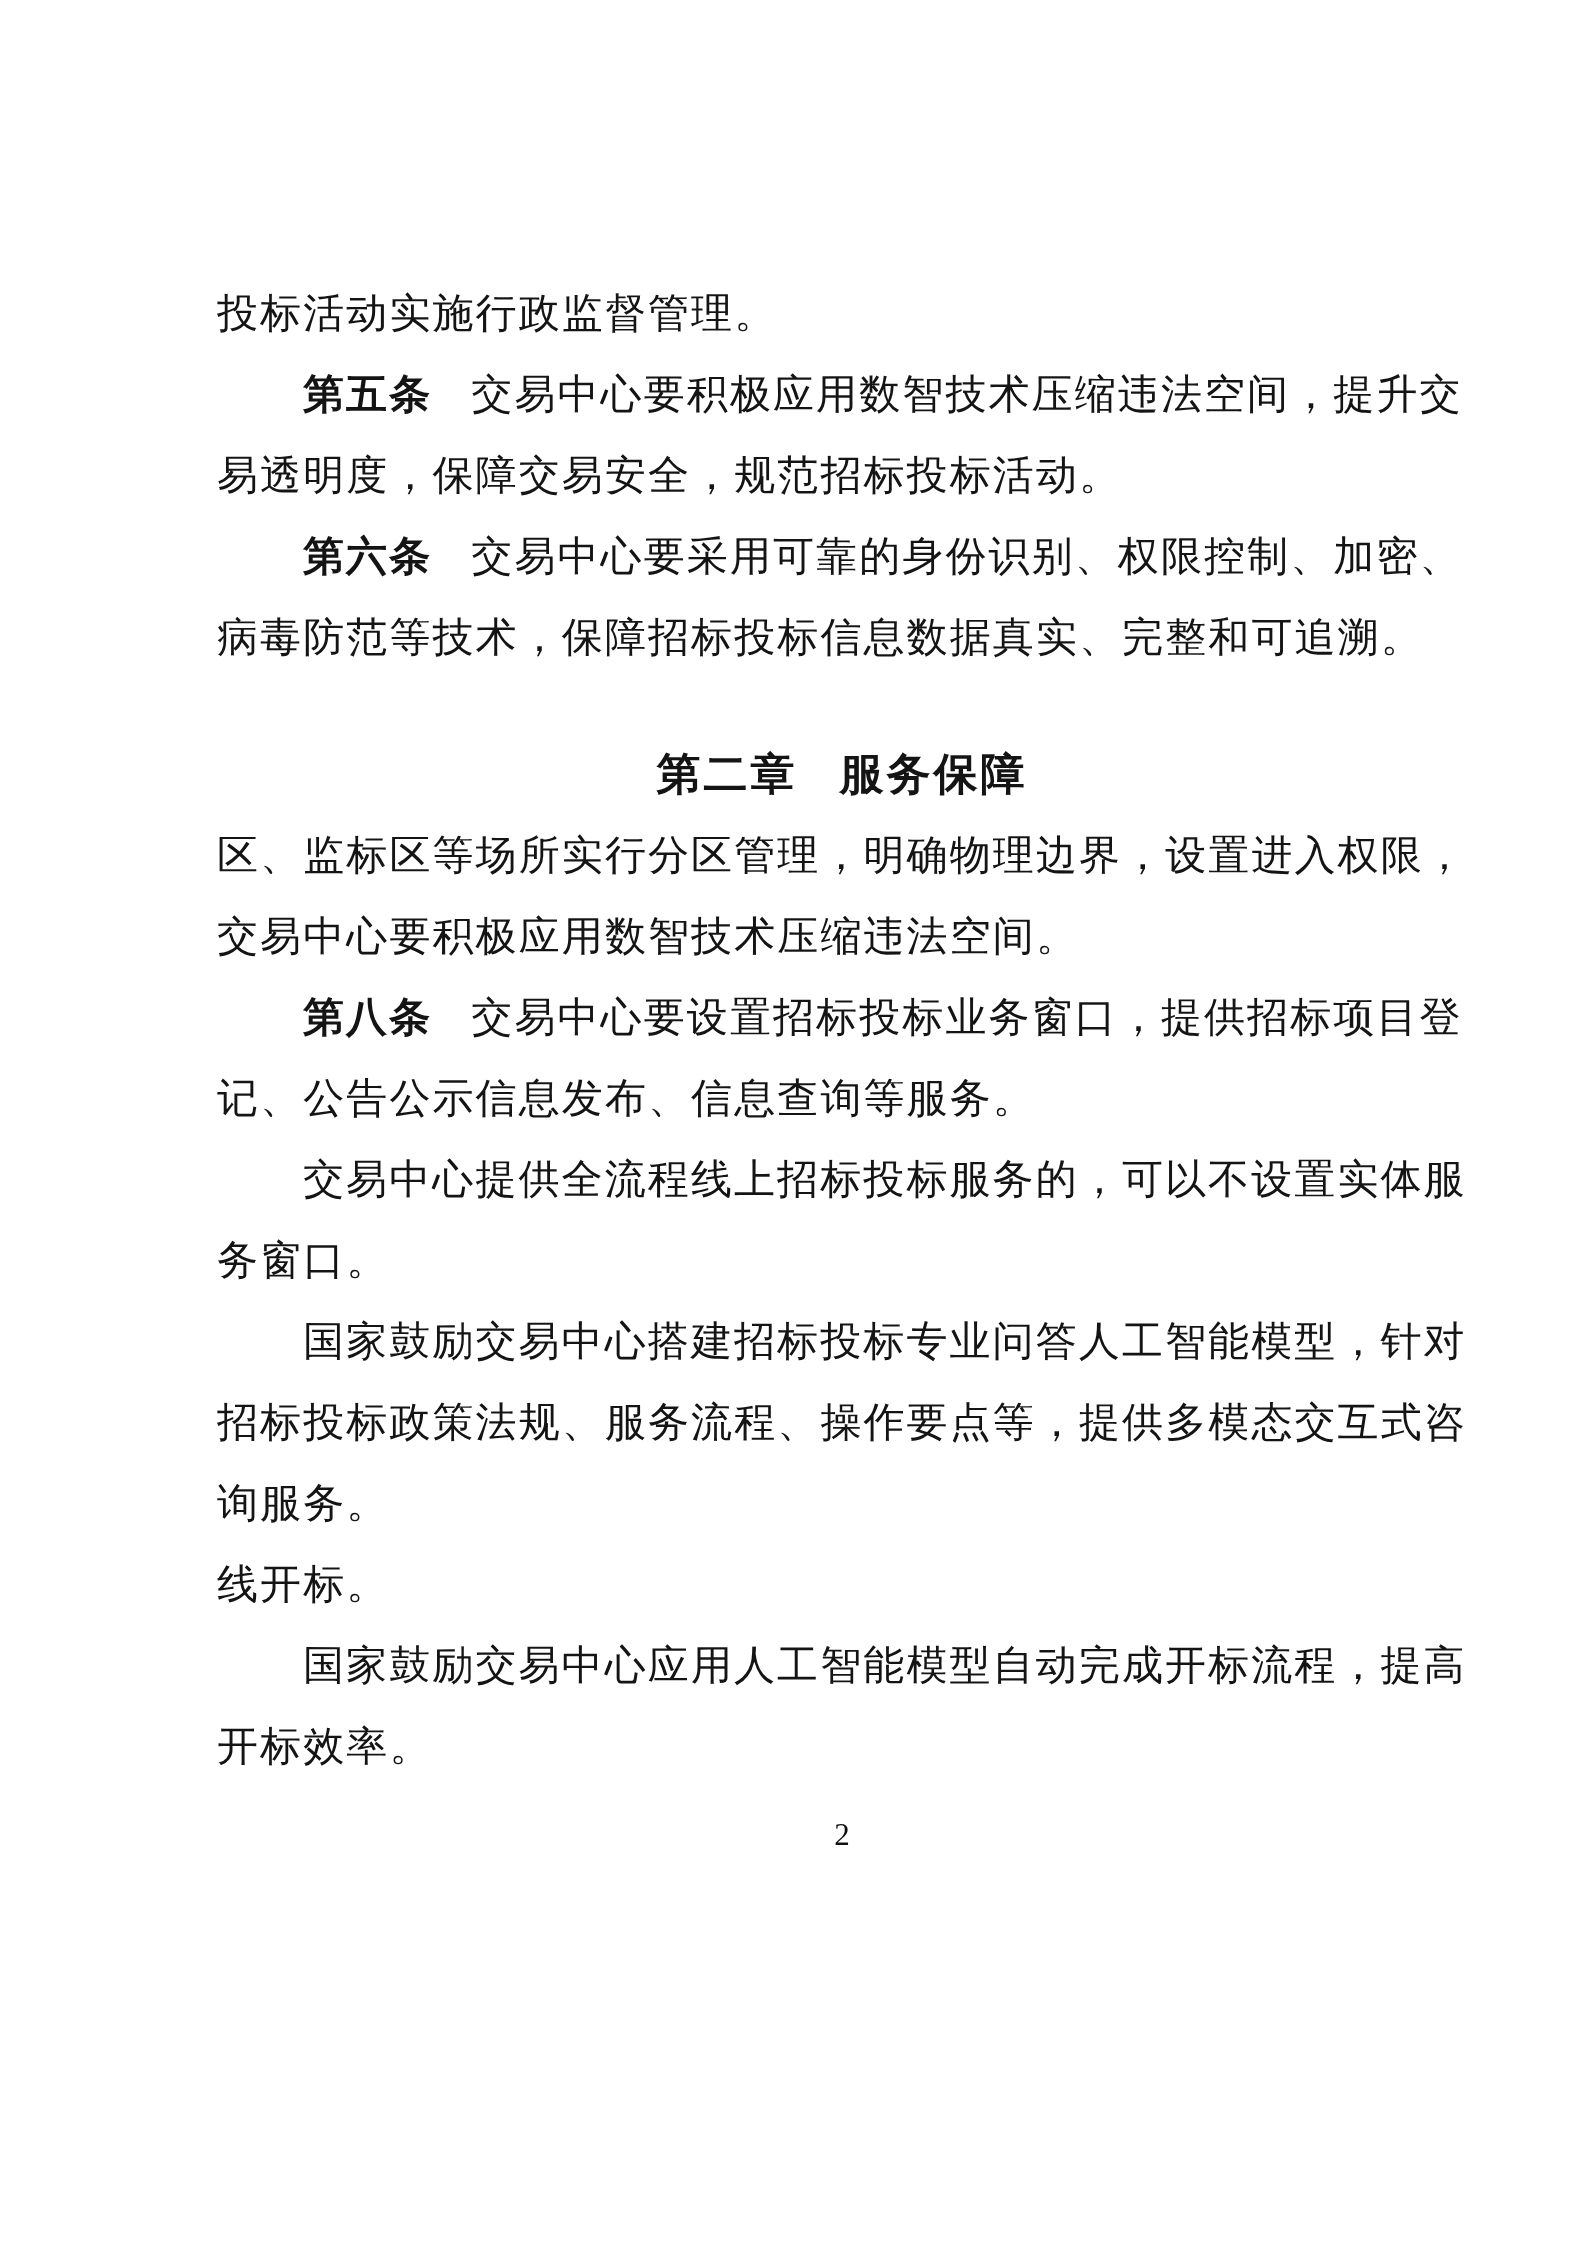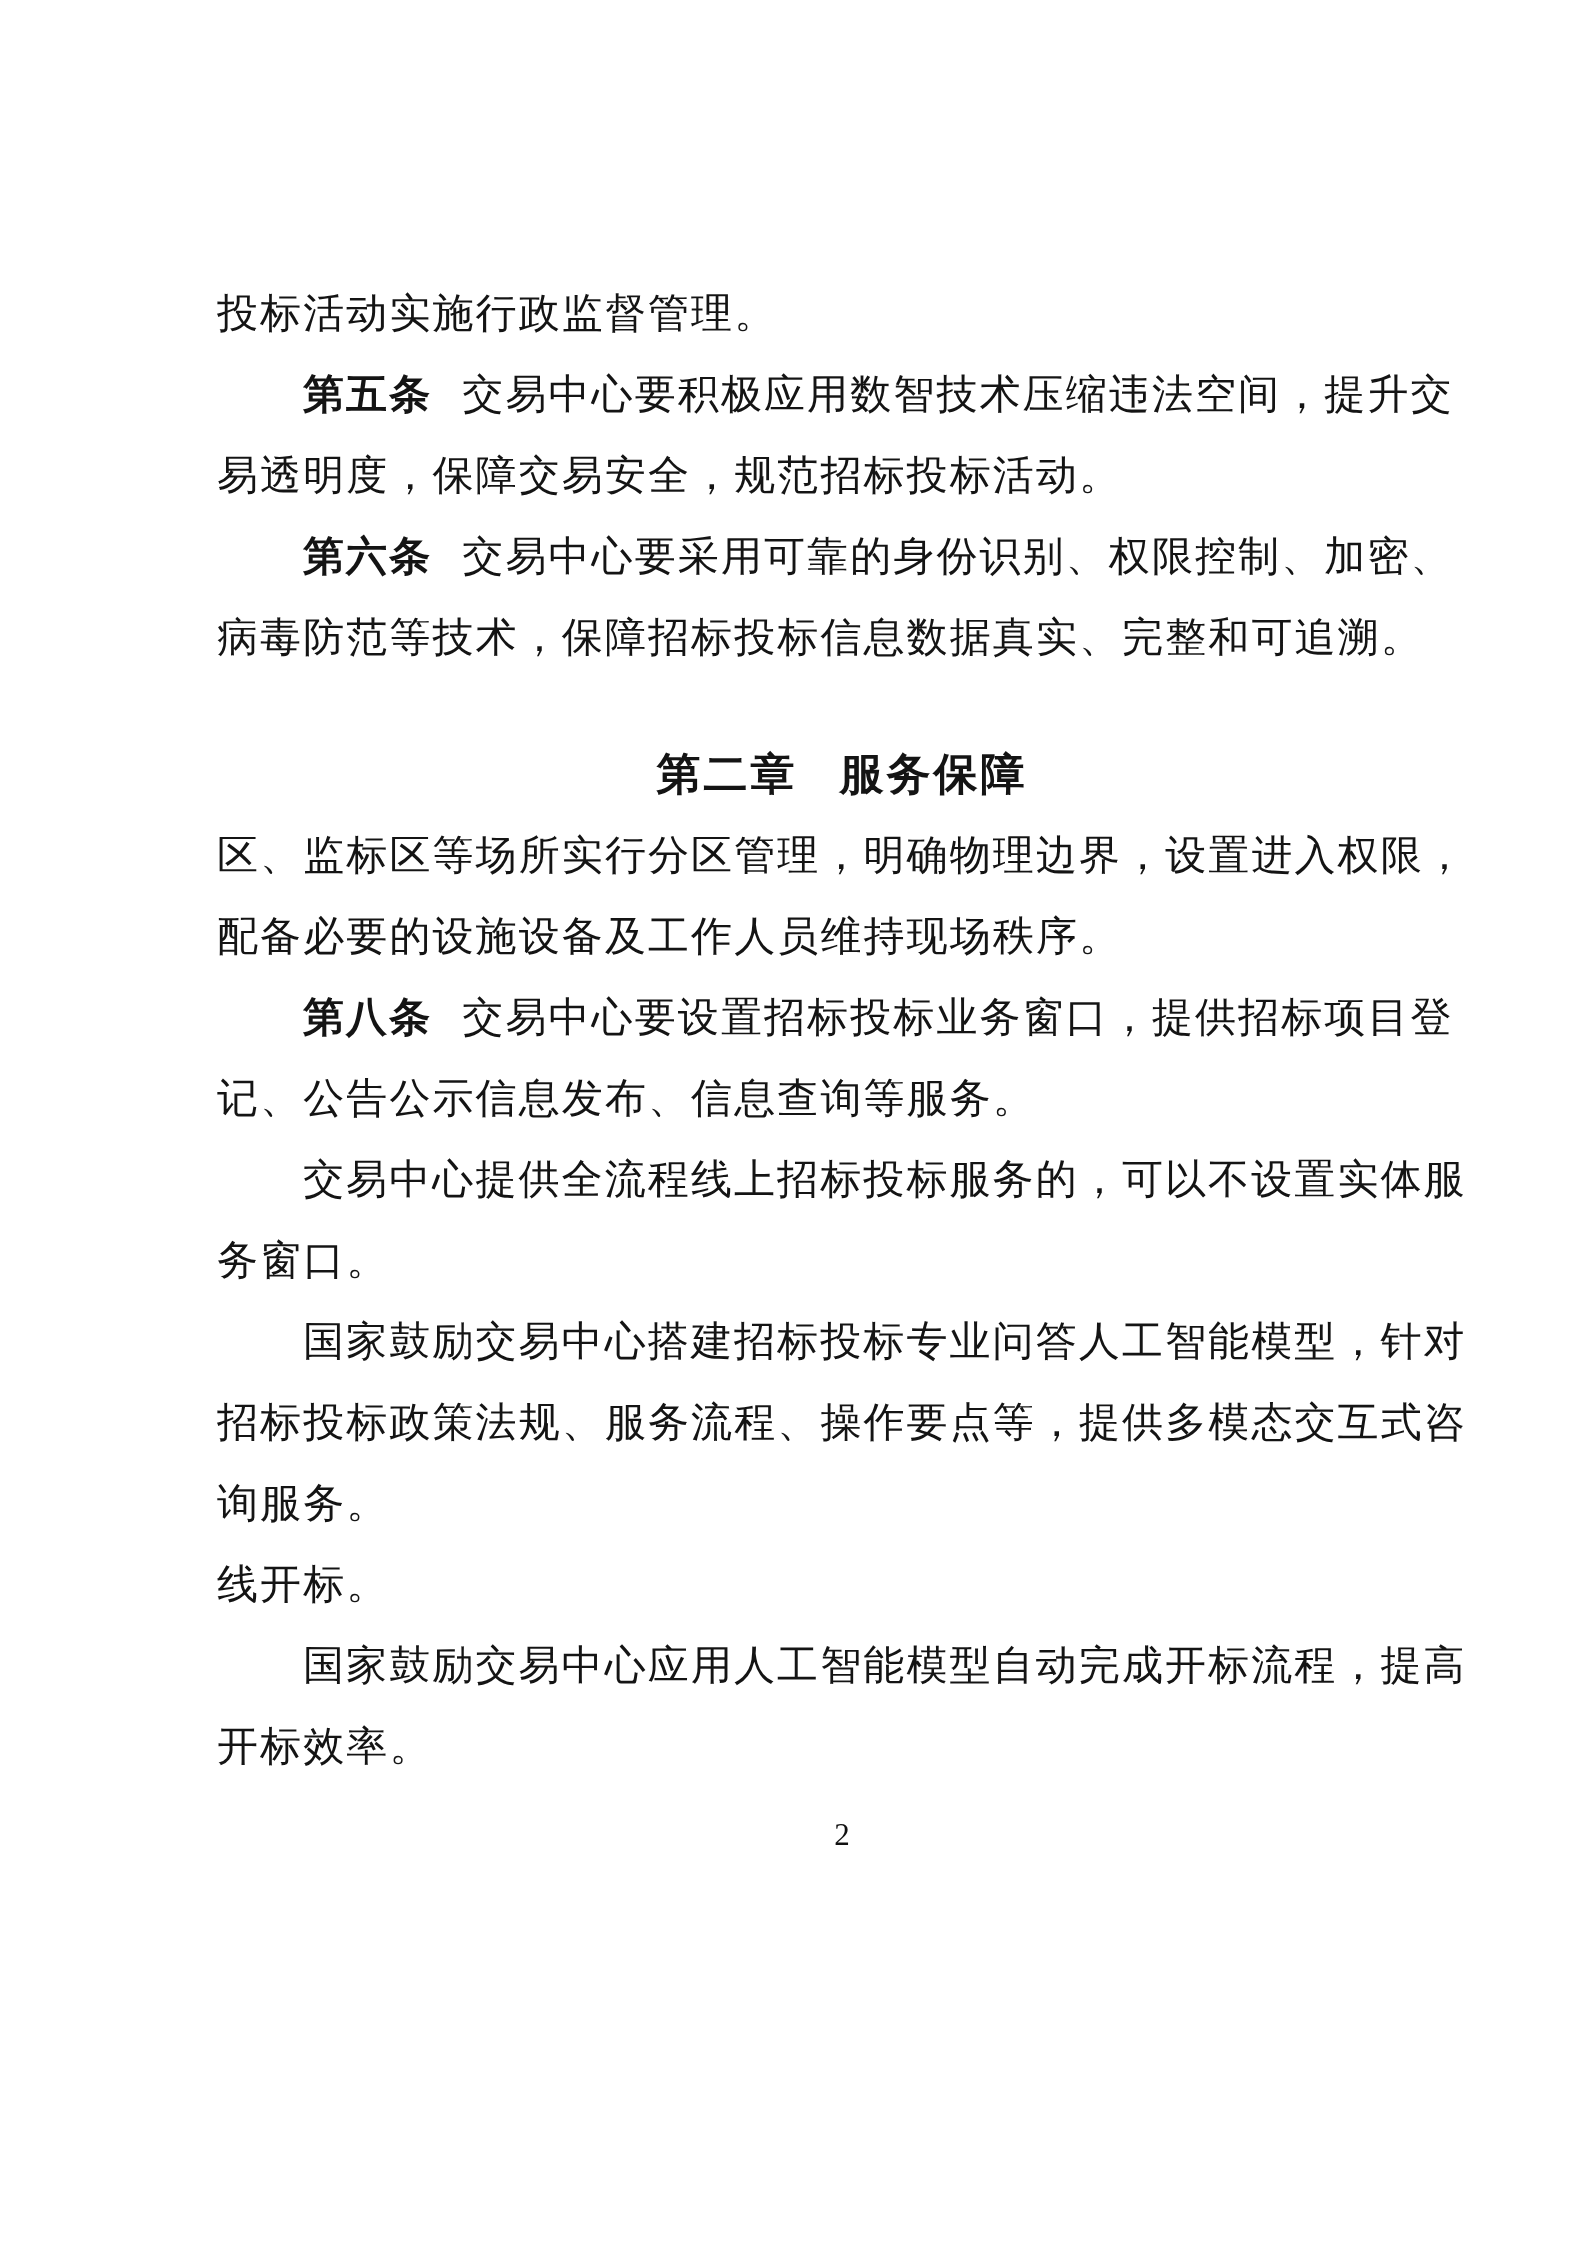--- a/index.html
+++ b/index.html
@@ -23,21 +23,21 @@
     font-size:41px;
     line-height:81px;
     height:81px;
     letter-spacing:2.1px;
     white-space:nowrap;
   }
   .line.indent { padding-left:86px; }
   .article-number {
     font-weight:700;
     font-family:"Liberation Sans","DejaVu Sans",sans-serif;
-    margin-right:30px;
+    margin-right:39px;
   }
   .chapter-heading {
     margin-top:56px;
     height:81px;
     line-height:81px;
     text-align:center;
     font-size:44px;
     font-weight:700;
     letter-spacing:3px;
     font-family:Liberation Serif, serif;
@@ -58,21 +58,21 @@
 
 <div class="page">
   <div class="content">
       <div class="line">投标活动实施行政监督管理。</div>
       <div class="line indent"><span class="article-number">第五条</span><span>交易中心要积极应用数智技术压缩违法空间，提升交</span></div>
       <div class="line">易透明度，保障交易安全，规范招标投标活动。</div>
       <div class="line indent"><span class="article-number">第六条</span><span>交易中心要采用可靠的身份识别、权限控制、加密、</span></div>
       <div class="line">病毒防范等技术，保障招标投标信息数据真实、完整和可追溯。</div>
       <div class="chapter-heading"><span>第二章</span><span class="chapter-title">服务保障</span></div>
       <div class="line">区、监标区等场所实行分区管理，明确物理边界，设置进入权限，</div>
-      <div class="line">配备必要的设施设备及工作人员维持现场秩序。</div>
+      <div class="line">交易中心要积极应用数智技术压缩违法空间。</div>
       <div class="line indent"><span class="article-number">第八条</span><span>交易中心要设置招标投标业务窗口，提供招标项目登</span></div>
       <div class="line">记、公告公示信息发布、信息查询等服务。</div>
       <div class="line indent">交易中心提供全流程线上招标投标服务的，可以不设置实体服</div>
       <div class="line">务窗口。</div>
       <div class="line indent">国家鼓励交易中心搭建招标投标专业问答人工智能模型，针对</div>
       <div class="line">招标投标政策法规、服务流程、操作要点等，提供多模态交互式咨</div>
       <div class="line">询服务。</div>
       <div class="line">线开标。</div>
       <div class="line indent">国家鼓励交易中心应用人工智能模型自动完成开标流程，提高</div>
       <div class="line">开标效率。</div>

